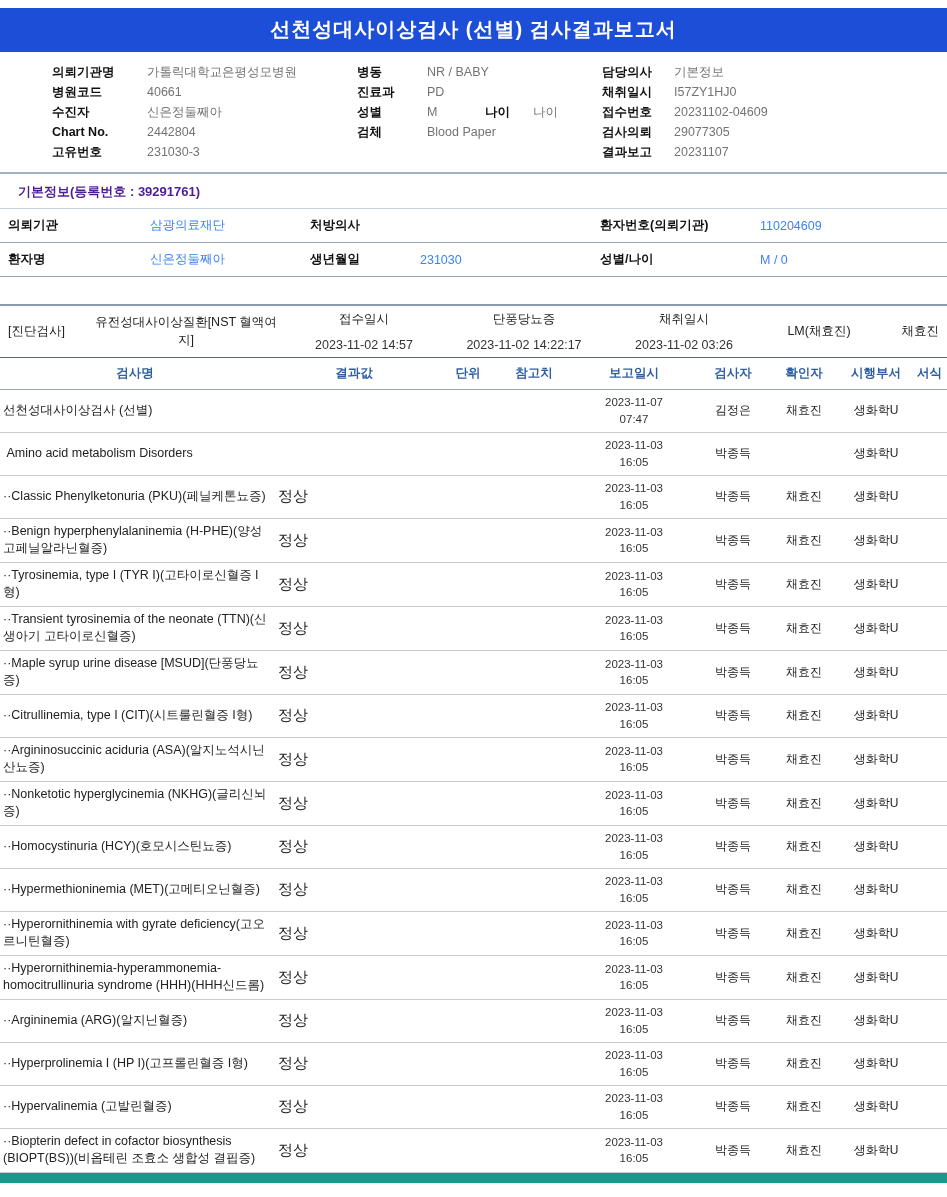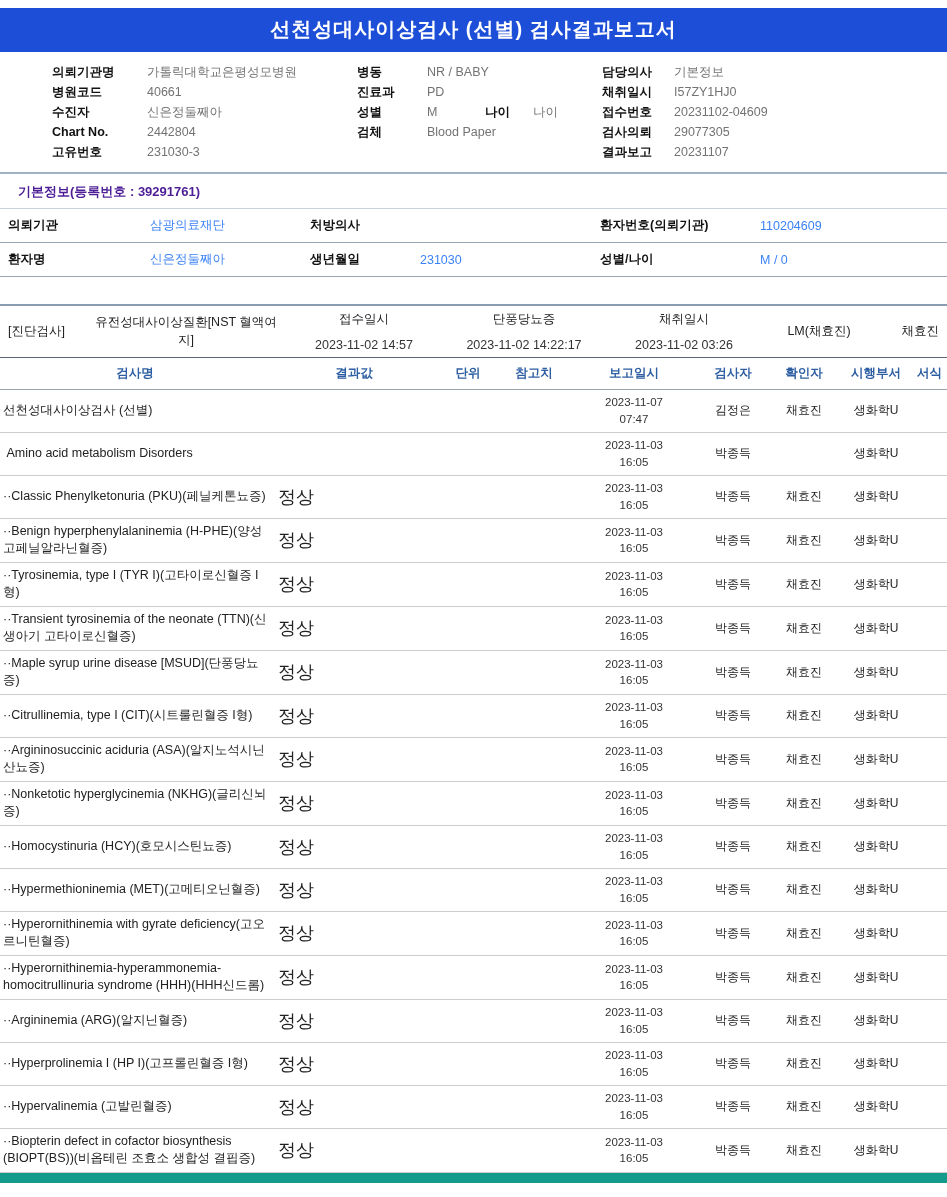--- a/index.html
+++ b/index.html
@@ -43,21 +43,21 @@
   .ex-dt .dtv { color:#333; }
   .ex-collector { width:110px; text-align:center; }
   .ex-confirm { flex:1; text-align:right; padding-right:8px; }
 
   table.results { width:947px; border-collapse:collapse; table-layout:fixed; }
   .results th { color:#2e5fa3; font-weight:bold; font-size:12.5px; height:31px;
                 border-bottom:1px solid #9aa4ad; text-align:center; padding:0; }
   .results td { border-bottom:1px solid #cccccc; height:43px; vertical-align:middle;
                 font-size:12px; padding:4px 2px; overflow:hidden; }
   td.td-name   { text-align:left; font-size:12.5px; line-height:1.4; padding-left:3px; color:#222; }
-  td.td-result { text-align:left; padding-left:8px; font-size:18px; color:#222; }
+  td.td-result { text-align:left; padding-left:8px; font-size:15px; color:#222; }
   td.td-unit, td.td-ref, td.td-exam, td.td-conf, td.td-dept, td.td-fmt { text-align:center; color:#222; }
   td.td-date { text-align:center; white-space:pre-line; font-size:11.5px; line-height:1.4; color:#333; }
 
   .footer-bar { height:10px; background:#149b8c; }
 </style>
 </head>
 <body>
 
 <div class="page">
 

